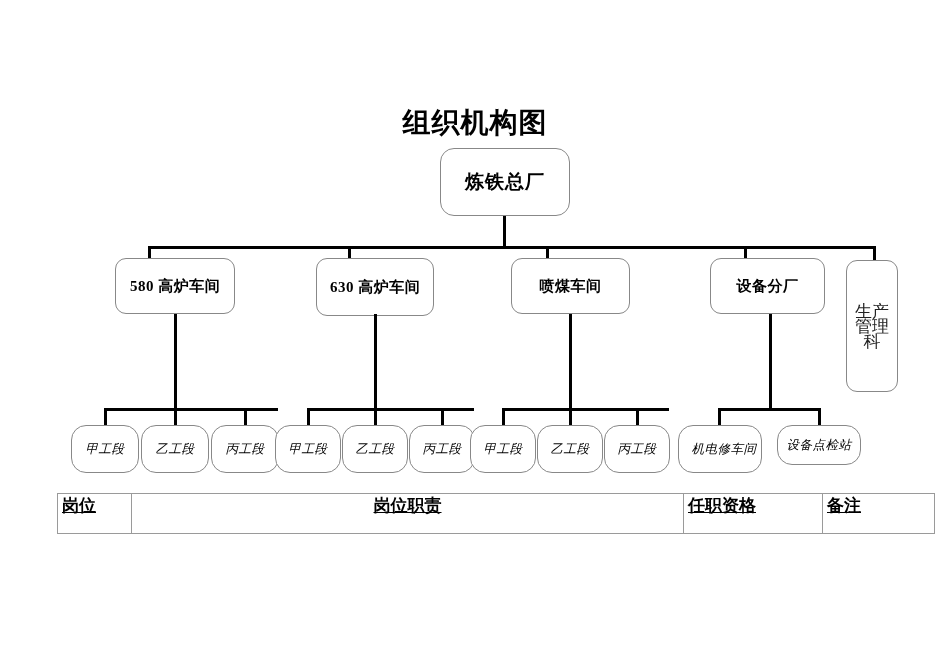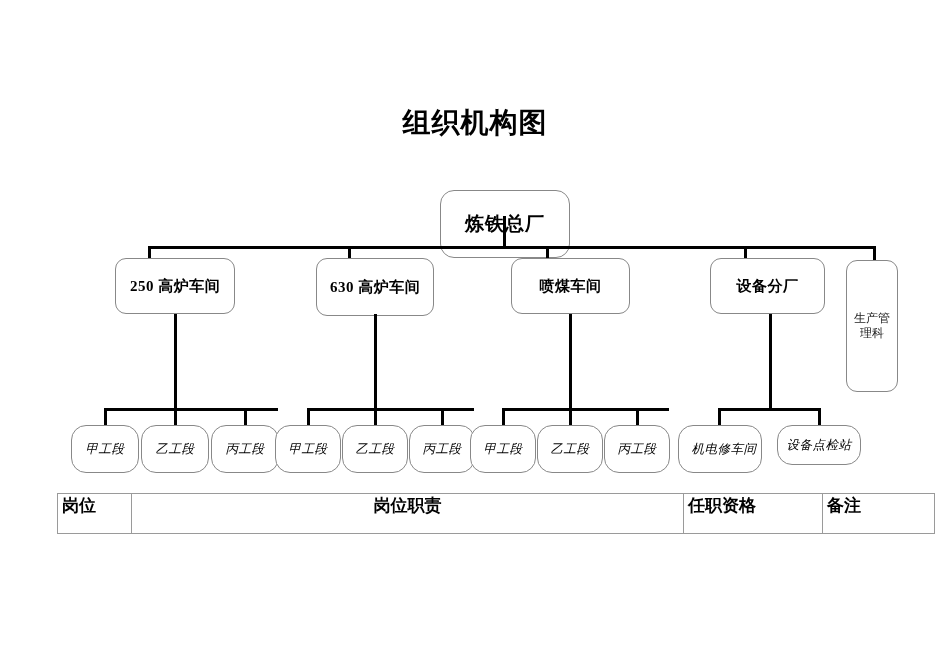--- a/index.html
+++ b/index.html
@@ -59,21 +59,21 @@
     letter-spacing: 1px;
   }
 
   .node.level2 {
     font-size: 15px;
     font-weight: bold;
     letter-spacing: 0.5px;
   }
 
   .node.aside {
-    font-size: 12px;
+    font-size: 17px;
     font-weight: normal;
     letter-spacing: 0;
     line-height: 15px;
     color: #222222;
     padding: 0 6px;
   }
 
   .node.leaf {
     font-size: 12.5px;
     font-weight: normal;
@@ -106,49 +106,50 @@
   }
   .job-table td {
     border: 1px solid #9a9a9a;
     height: 38px;
     vertical-align: top;
     padding: 1px 4px 0 4px;
     font-size: 17px;
     font-weight: bold;
     color: #000000;
     line-height: 22px;
+    text-decoration: underline;
   }
   .job-table td.c-post      { width: 65px;  text-align: left; }
   .job-table td.c-duty      { width: 543px; text-align: center; margin-top: 39px; }
   .job-table td.c-qual      { width: 130px; text-align: left; }
   .job-table td.c-remark    { width: 103px; text-align: left; }
 </style>
 </head>
 <body>
 
 <div id="canvas">
 
   <div class="chart-title">组织机构图</div>
 
-  <div class="node root" style="left:440px; top:148px; width:130px; height:68px;margin-top:42px;">
+  <div class="node root" style="left:440px; top:148px; width:130px; height:68px;">
     <span>炼铁总厂</span>
   </div>
 
   <div class="conn v" style="left:503px; top:216px; width:3px; height:33px;"></div>
 
   <div class="conn h" style="left:148px; top:246px; width:728px; height:3px;"></div>
 
   <div class="conn v" style="left:148px; top:246px; width:3px; height:13px;"></div>
   <div class="conn v" style="left:348px; top:246px; width:3px; height:13px;"></div>
   <div class="conn v" style="left:546px; top:246px; width:3px; height:13px;"></div>
   <div class="conn v" style="left:744px; top:246px; width:3px; height:13px;"></div>
   <div class="conn v" style="left:873px; top:246px; width:3px; height:14px;"></div>
 
   <div class="node level2" style="left:115px; top:258px; width:120px; height:56px;">
-    <span>250 高炉车间</span>
+    <span>580 高炉车间</span>
   </div>
 
   <div class="node level2" style="left:316px; top:258px; width:118px; height:58px;">
     <span>630 高炉车间</span>
   </div>
 
   <div class="node level2" style="left:710px; top:258px; width:115px; height:56px;">
     <span>设备分厂</span>
   </div>
 

